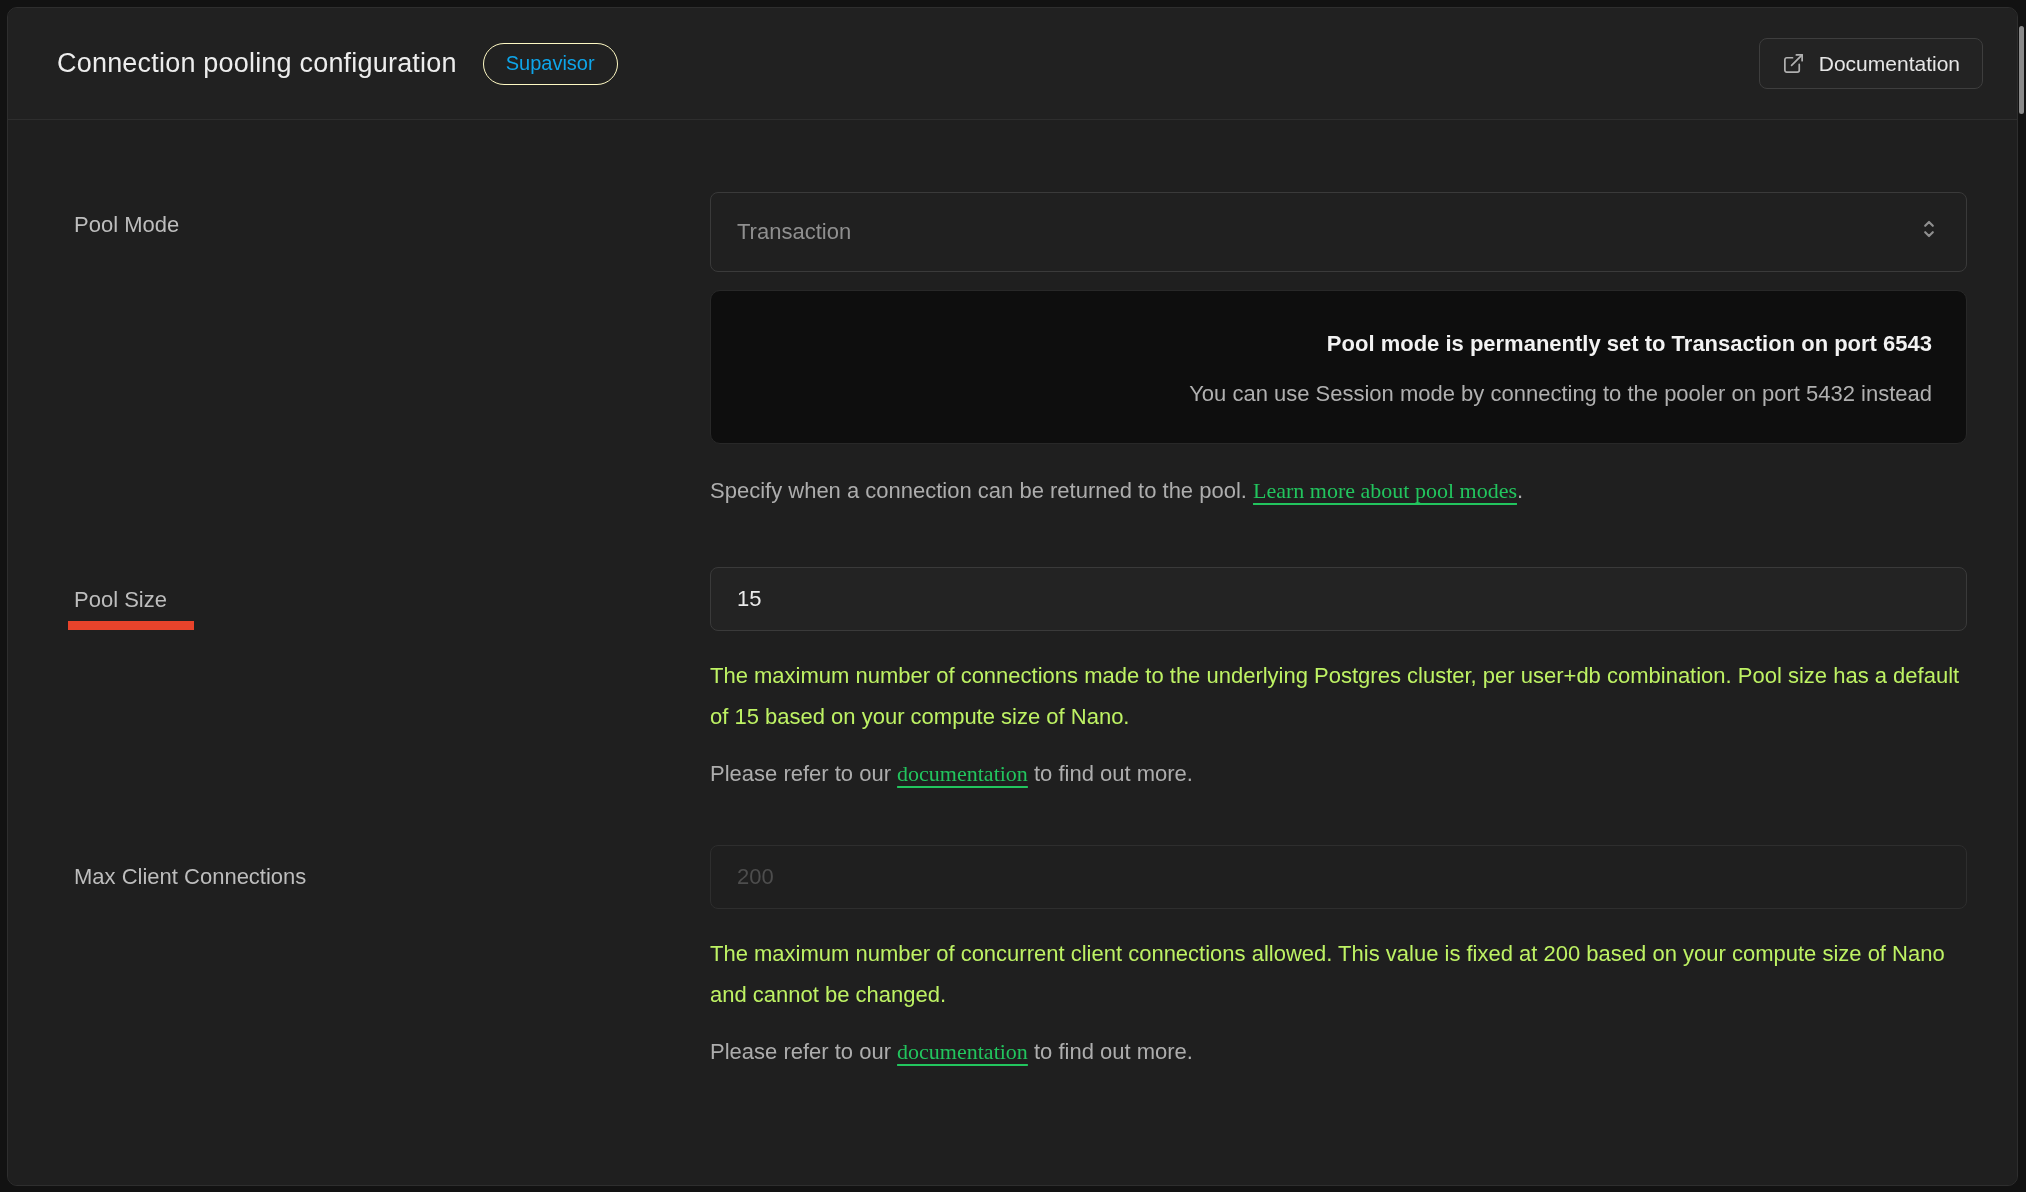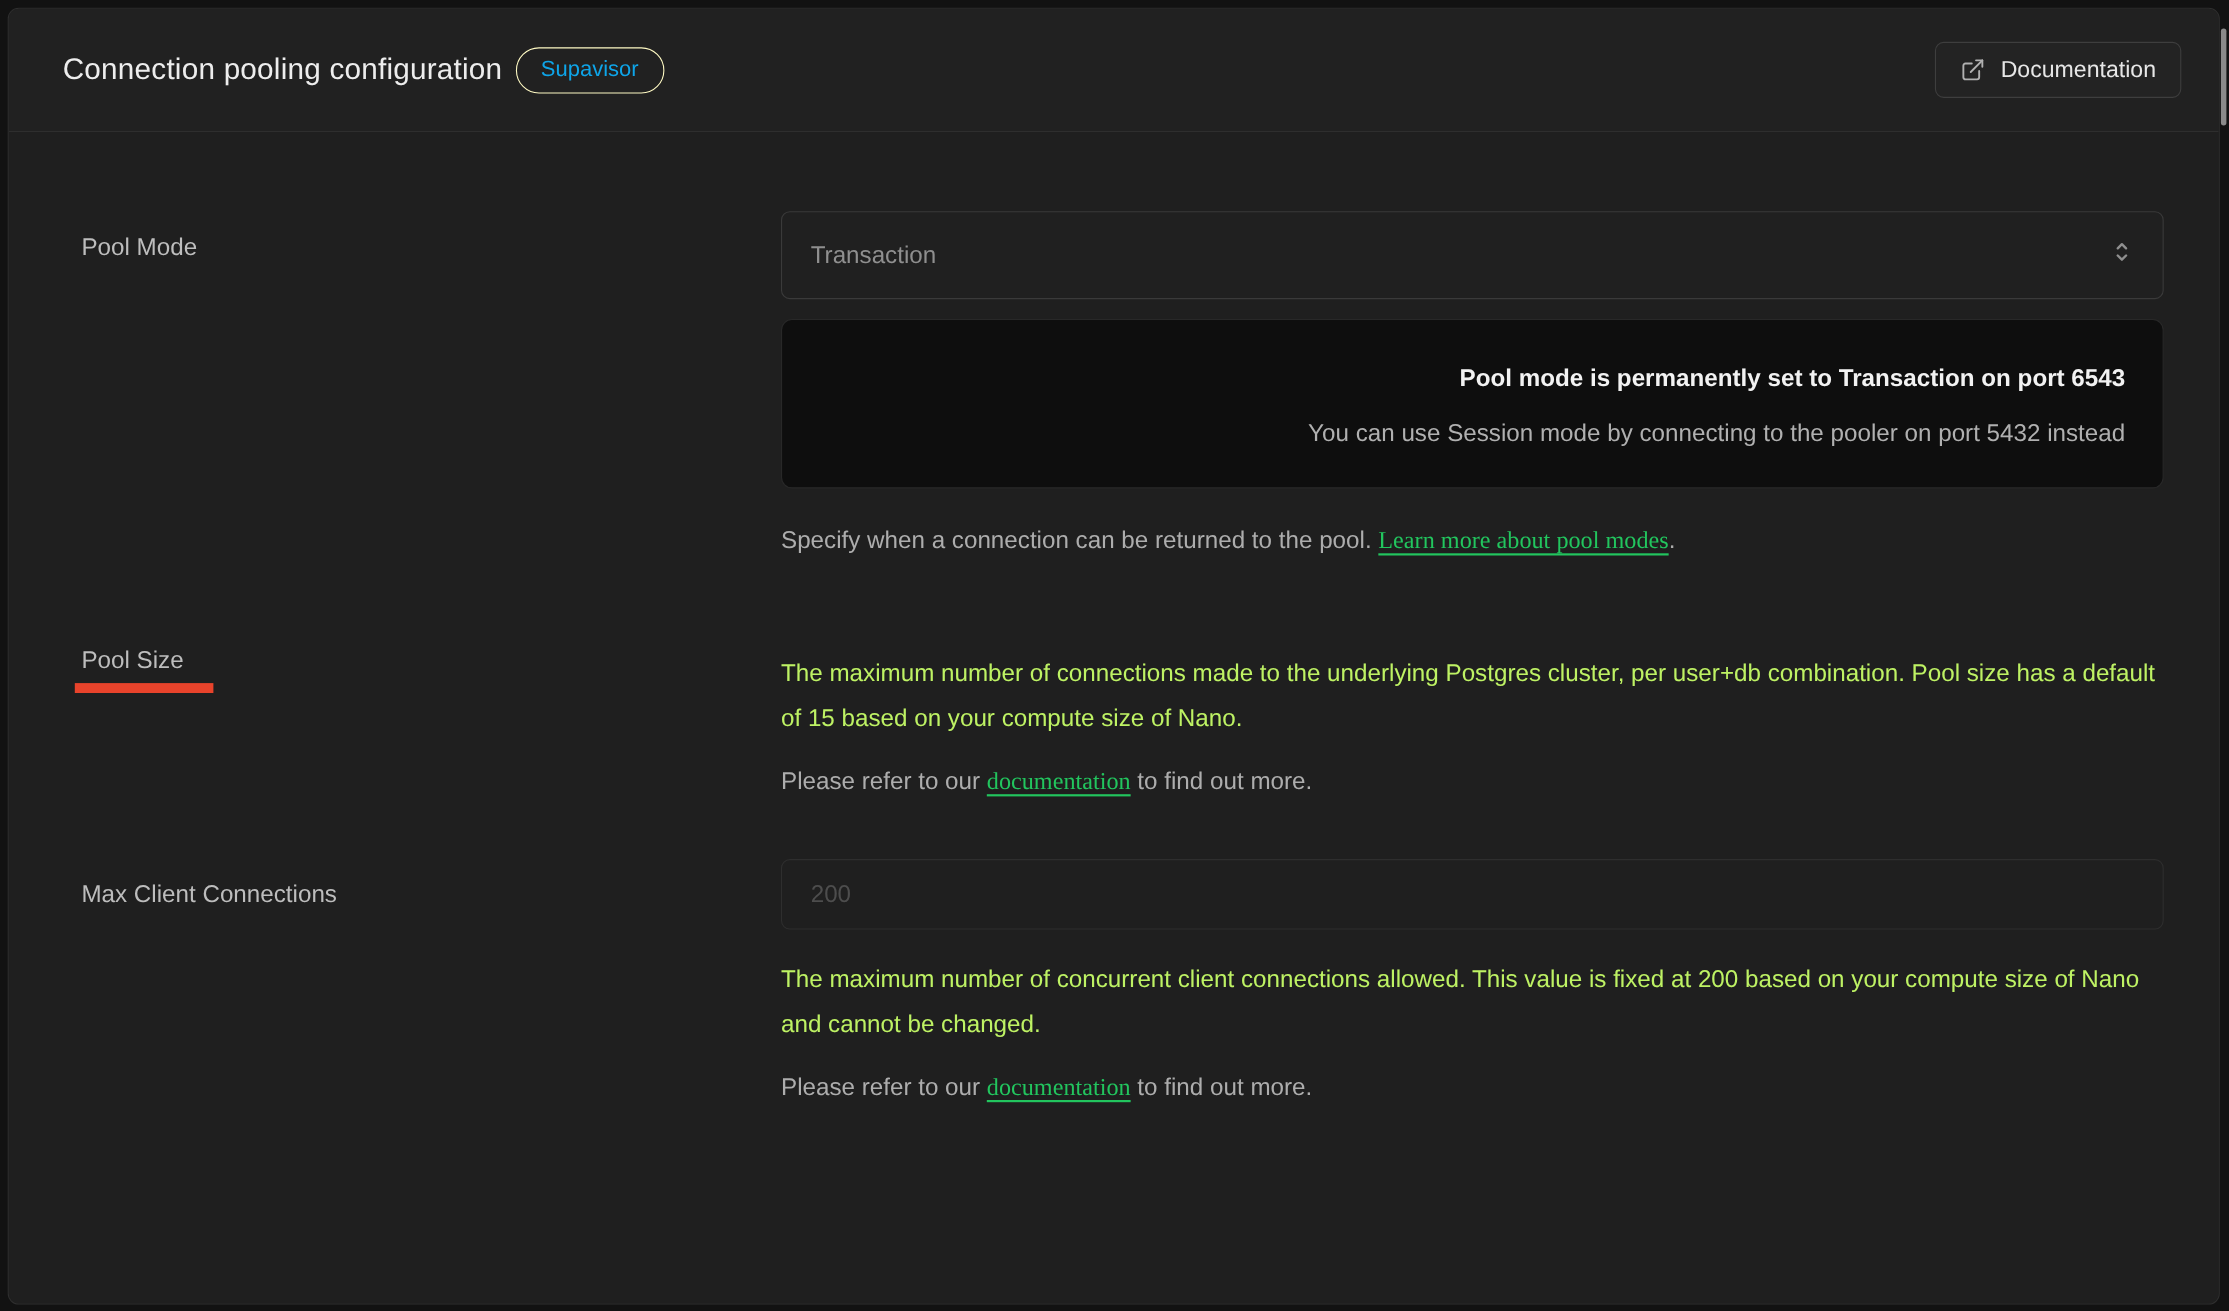--- a/index.html
+++ b/index.html
@@ -4,21 +4,21 @@
 <style>
   * { margin:0; padding:0; box-sizing:border-box; }
   html,body { width:2026px; height:1192px; background:#121212; overflow:hidden;
               font-family:"Liberation Sans","DejaVu Sans",sans-serif; }
 
   .panel { position:absolute; left:7px; top:7px; width:2011px; height:1179px;
            background:#1f1f1f; border:1px solid #2e2e2e; border-radius:10px;
            display:flex; flex-direction:column; overflow:hidden; }
 
   
-  .header { flex:0 0 112px; display:flex; align-items:center; gap:12px;
+  .header { flex:0 0 112px; display:flex; align-items:center; gap:26px;
             padding:0 34px 0 49px; border-bottom:1px solid #2e2e2e; background:#212121; }
   .title { font-size:27px; font-weight:500; color:#ededed; letter-spacing:.2px; }
   .badge { height:42px; padding:0 22px; display:flex; align-items:center;
            border:1px solid #fef9c3; border-radius:21px; color:#0ea5e9; font-size:20px; }
   .doc-btn { margin-left:auto; height:51px; display:flex; align-items:center; gap:14px;
              background:#232323; border:1px solid #3e3e3e; border-radius:8px;
              padding:0 22px; color:#e6e6e6; font-size:21px; cursor:pointer; }
   .doc-btn svg { display:block; }
 
   
@@ -112,20 +112,21 @@
     </div>
 
     <div class="row">
       <div class="label-cell">
         <div class="label">
           <span>Pool Size</span>
           <span class="red-underline"></span>
         </div>
       </div>
       <div>
+        <input class="text-input" type="text" value="15" style="">
         <div class="helper-para">The maximum number of connections made to the underlying Postgres cluster, per user+db combination. Pool size has a default of 15 based on your compute size of Nano.</div>
         <div class="refer"><span>Please refer to our </span><span class="inline-link">documentation</span><span> to find out more.</span></div>
       </div>
     </div>
 
     <div class="row">
       <div class="label-cell" style="height:64px">
         <div class="label">Max Client Connections</div>
       </div>
       <div>

